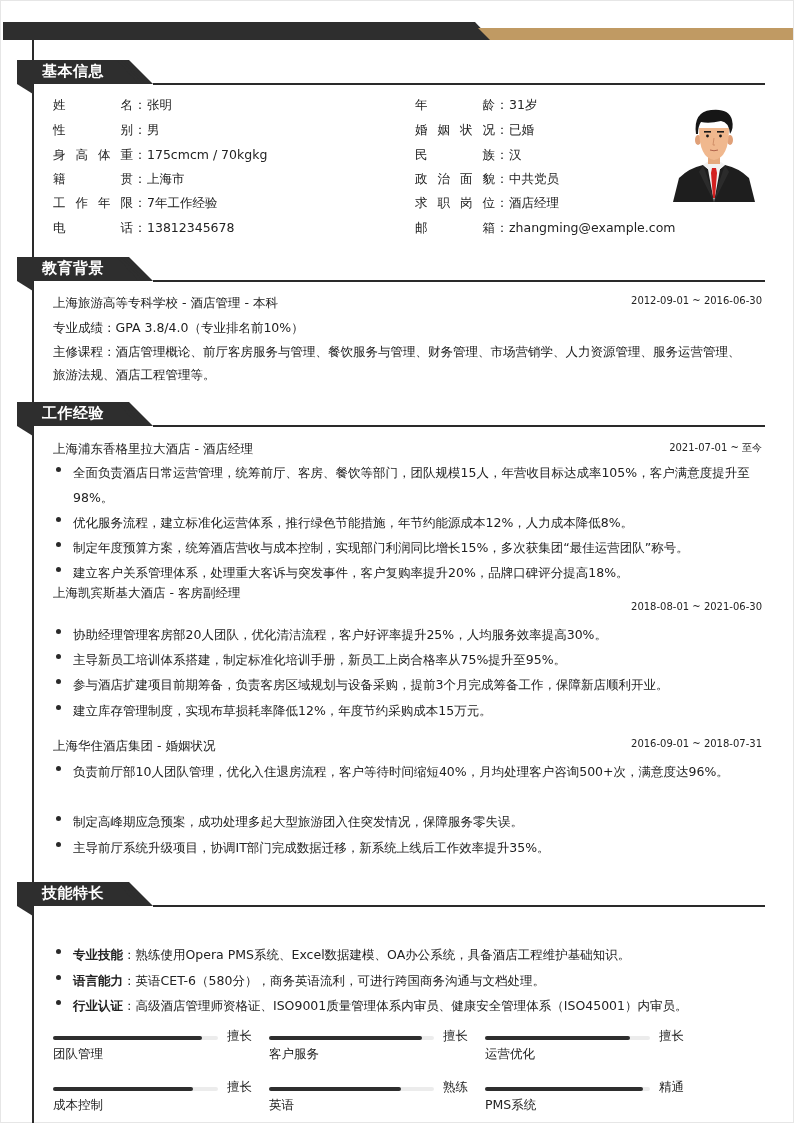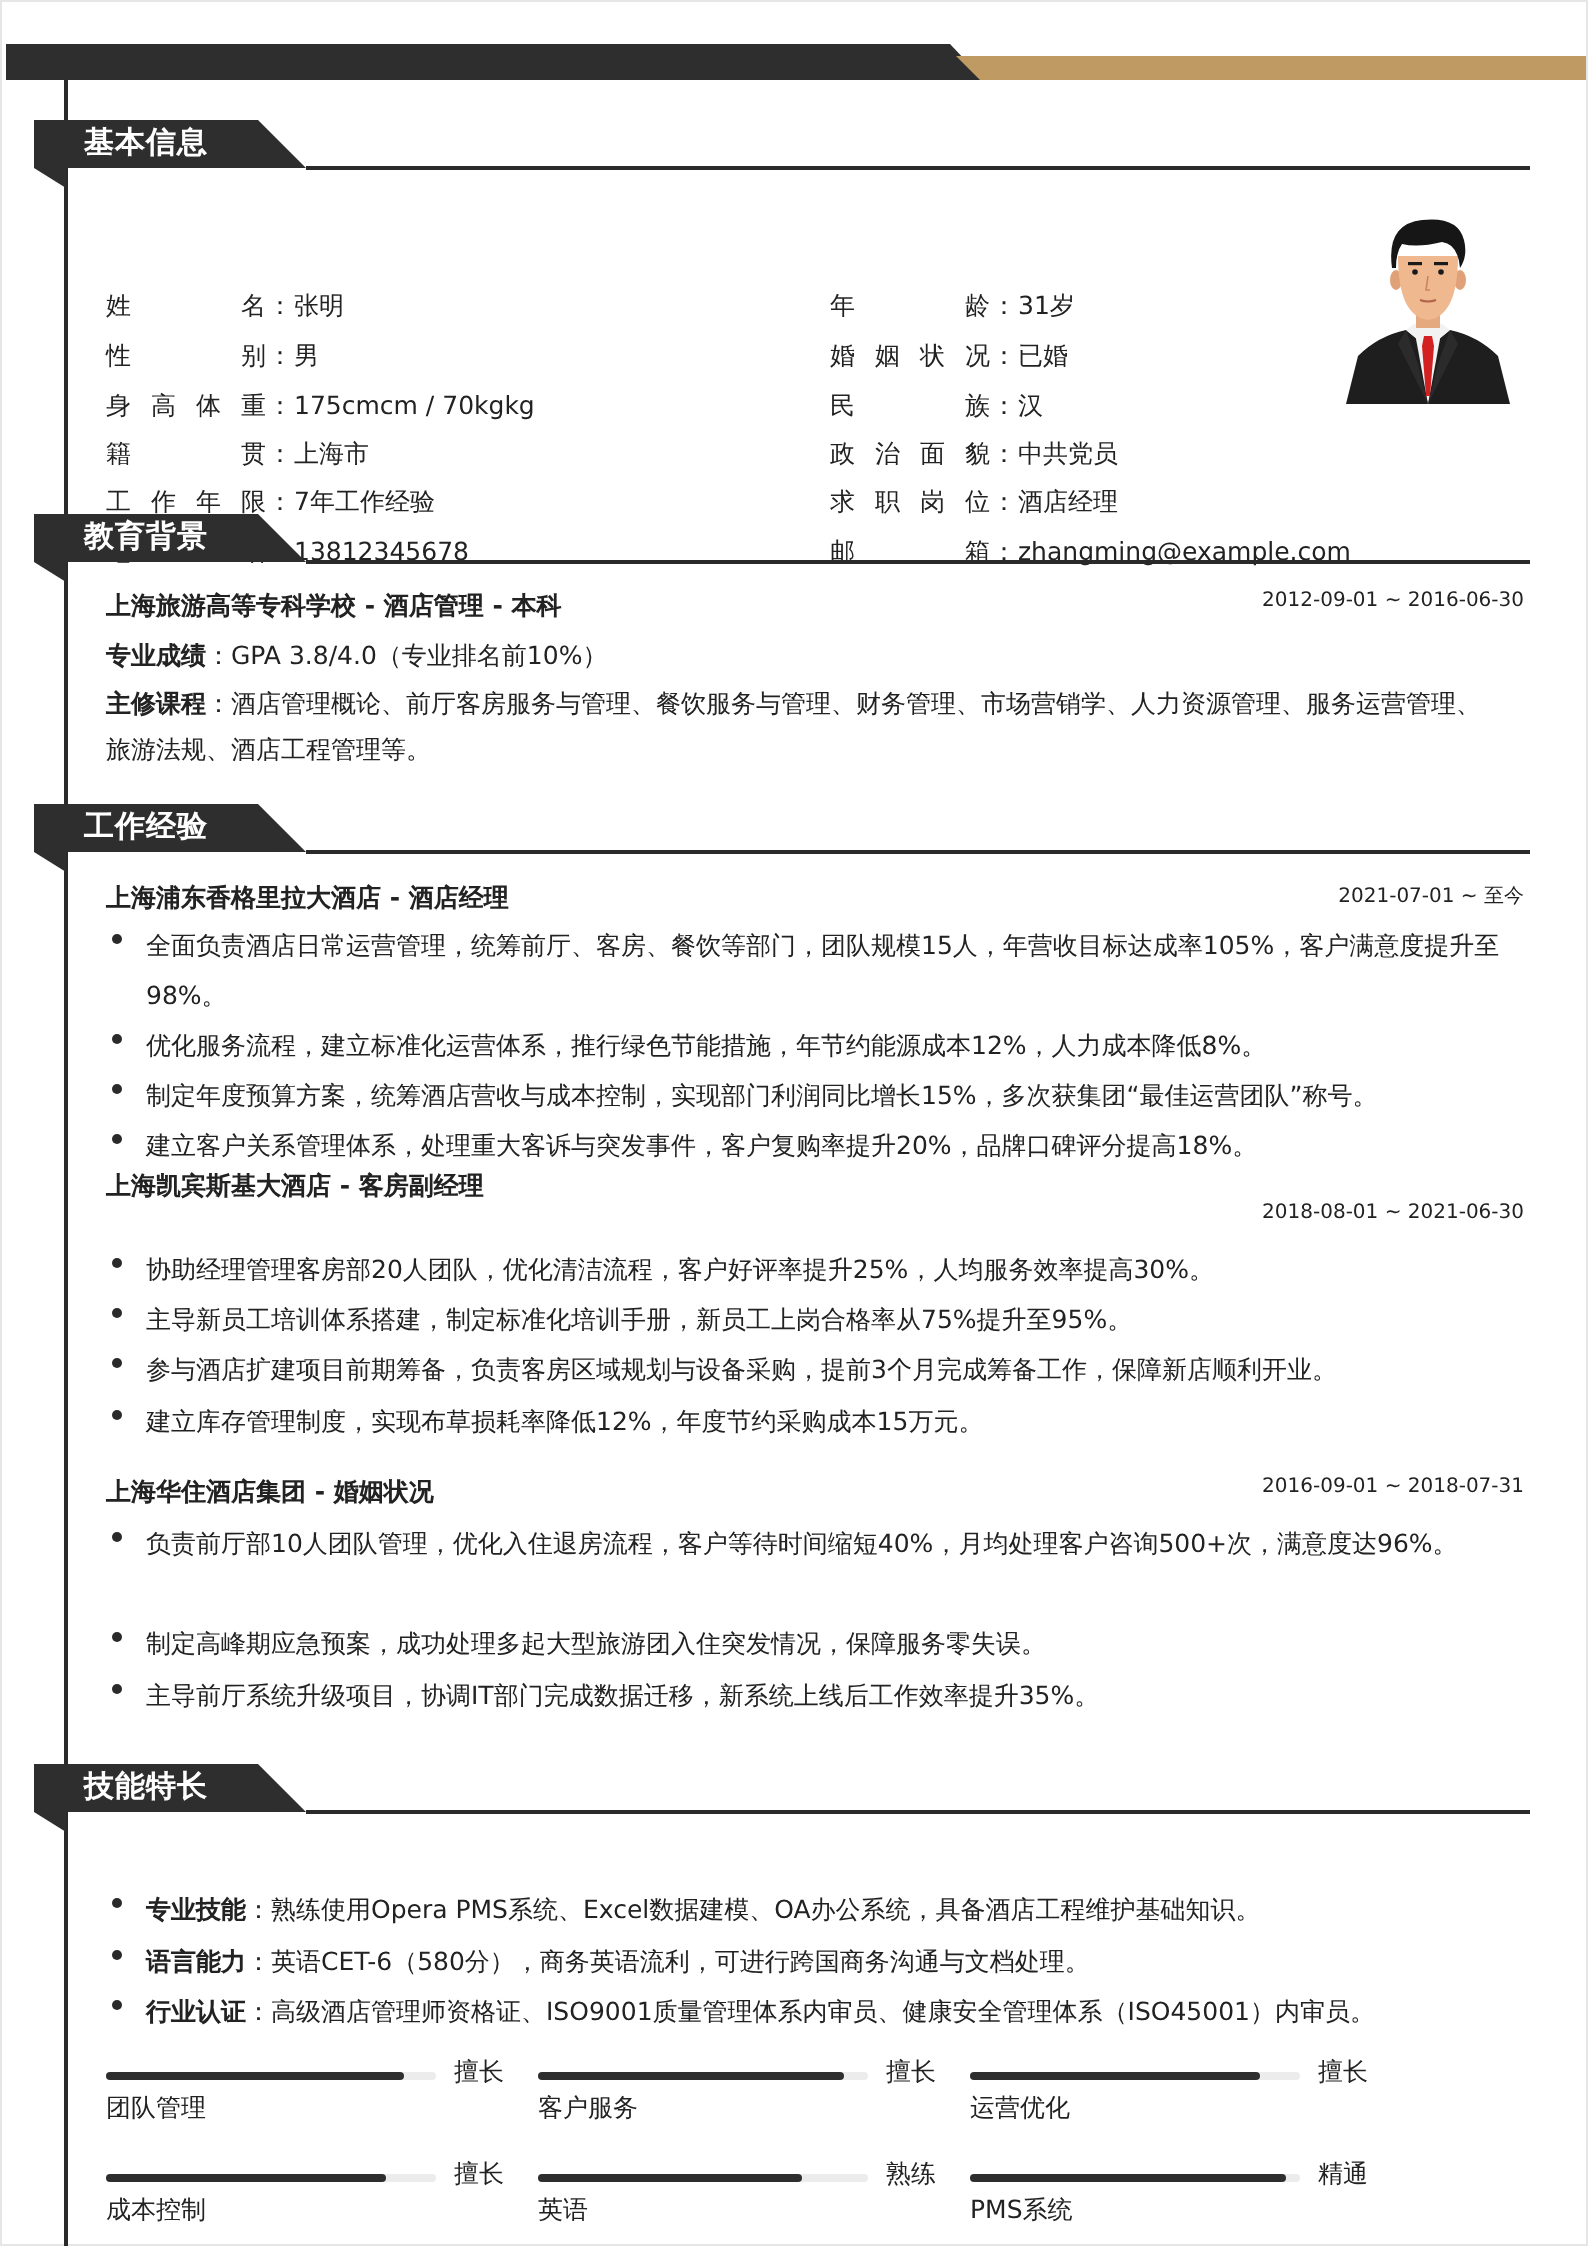--- a/index.html
+++ b/index.html
@@ -22,30 +22,30 @@
   .sec-tab { position: absolute; left: 0; top: 0; height: 24px; width: 136px; background: #2e2e2e;
              clip-path: polygon(0 0, 112px 0, 136px 24px, 0 24px); }
   .sec-fold { position: absolute; left: 0; top: 24px; width: 16px; height: 10px; background: #2e2e2e;
               clip-path: polygon(0 0, 16px 0, 16px 10px); }
   .sec-title { position: absolute; left: 25px; top: 2px; color: #fff; font-size: 15px; font-weight: bold; letter-spacing: 0.5px; }
   .sec-stripe { position: absolute; top: 0; width: 4px; height: 24px; background: #2e2e2e;
                 transform: skewX(42deg); transform-origin: top left; }
   .sec-line { position: absolute; left: 136px; top: 23px; width: 612px; height: 1.5px; background: #2a2a2a; }
 
   
-  .info-row { position: absolute; font-size: 12.5px; color: #222; white-space: nowrap; margin-top: 48px; }
+  .info-row { position: absolute; font-size: 12.5px; color: #222; white-space: nowrap; }
   .info-label { display: inline-block; width: 80px; text-align: justify; text-align-last: justify; }
   .info-colon { display: inline-block; width: 14px; text-align: center; }
   .info-value { display: inline-block; }
 
   .photo { position: absolute; left: 668px; top: 101px; width: 90px; height: 100px; background: #fafafa; overflow: hidden; }
 
   
   .line { position: absolute; font-size: 12.5px; color: #222; white-space: nowrap; }
-  .bold { font-weight: bold; }
+  .bold { font-weight: normal; }
   .date { position: absolute; right: 31px; font-size: 10px; color: #222; text-align: right; }
   .bullet { position: absolute; left: 52px; font-size: 12.5px; color: #222; }
   .bullet::before { content: ""; position: absolute; left: 3px; top: 7px; width: 5px; height: 5px; border-radius: 50%; background: #2a2a2a; }
   .bullet .txt { display: block; margin-left: 20px; width: 690px; line-height: 25px; }
 
   
   .skill { position: absolute; width: 200px; height: 40px; }
   .skill-track { position: absolute; left: 0; top: 6px; width: 165px; height: 4px; border-radius: 2px; background: #ececec; }
   .skill-fill { position: absolute; left: 0; top: 0; height: 4px; border-radius: 2px; background: #2e2e2e; }
   .skill-level { position: absolute; left: 174px; top: -2px; font-size: 12.5px; color: #222; }

